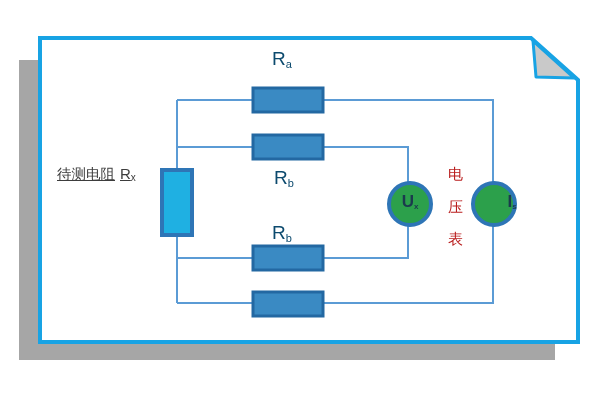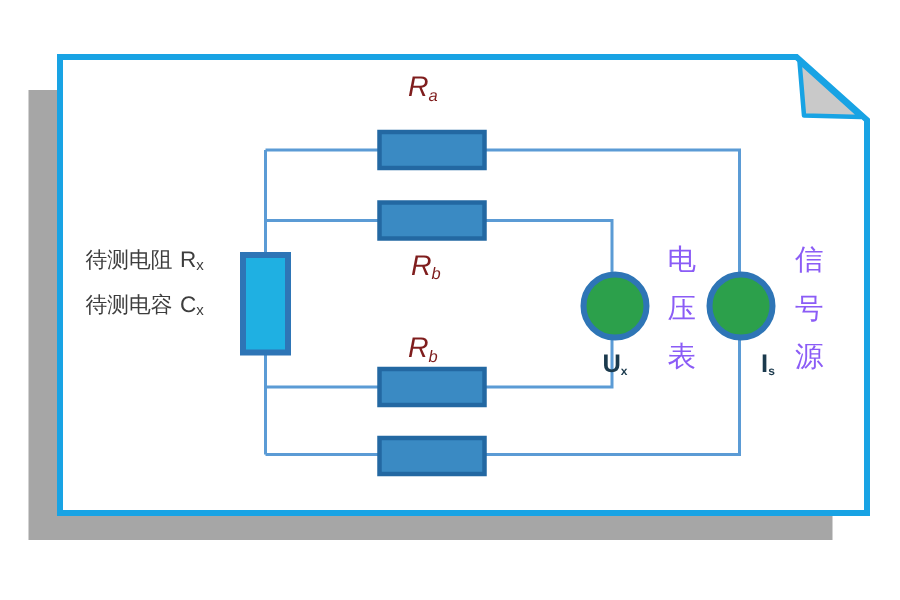--- a/index.html
+++ b/index.html
@@ -11,30 +11,30 @@
   
   .shadow{fill:#a6a6a6;}
   .page-sheet{fill:#ffffff;stroke:#18a3e4;stroke-width:4;stroke-linejoin:miter;}
   .fold{fill:#c9c9c9;stroke:#18a3e4;stroke-width:3;stroke-linejoin:round;}
   .wire{stroke:#5b9bd5;stroke-width:2;fill:none;}
   .resistor{fill:#3a8ac3;stroke:#2368a2;stroke-width:3;}
   .dut{fill:#1fb0e2;stroke:#2e75b6;stroke-width:4;}
   .meter{fill:#2ca04b;stroke:#2e75b6;stroke-width:4;}
   
   .txt{position:absolute;white-space:nowrap;}
-  .r-label{font-size:19px;color:#7f1d1d;font-style:italic;}
+  .r-label{font-size:19px;color:#0c4a6e;}
   .r-label .sub{font-size:11px;vertical-align:-3px;}
   .dut-lines{position:absolute;left:57px;top:166px;font-size:14.5px;color:#3d3d3d;}
-  .dut-line{height:30px;line-height:16px;}
+  .dut-line{height:30px;line-height:16px;text-decoration:underline;}
   .dut-line .sym{font-size:15px;margin-left:5px;}
   .dut-line .sub{font-size:10px;vertical-align:-2px;}
-  .vtext{position:absolute;width:18px;font-size:19px;line-height:32.5px;
-         word-break:break-all;text-align:right;color:#8b5cf6;}
+  .vtext{position:absolute;width:18px;font-size:15px;line-height:32.5px;
+         word-break:break-all;text-align:right;color:#b91c1c;}
   .meter-label{position:absolute;width:30px;text-align:center;
-               font-size:17px;font-weight:700;color:#1b3a4d;margin-top:41px;}
+               font-size:17px;font-weight:700;color:#1b3a4d;}
   .meter-label .sub{font-size:8px;vertical-align:-2px;font-weight:700;}
 </style>
 </head>
 <body>
 
 <div class="canvas">
 
   <svg width="600" height="400" viewBox="0 0 600 400">
 
     <rect class="shadow" x="19" y="60" width="536" height="300"></rect>
@@ -65,28 +65,24 @@
     <span>R</span><span class="sub">b</span>
   </div>
   <div class="txt r-label" style="left:272px;top:222px;">
     <span>R</span><span class="sub">b</span>
   </div>
 
   <div class="dut-lines">
     <div class="dut-line">
       <span>待测电阻</span><span class="sym">R</span><span class="sub">x</span>
     </div>
-    <div class="dut-line">
-      <span>待测电容</span><span class="sym">C</span><span class="sub">x</span>
-    </div>
   </div>
 
   <div class="meter-label" style="left:395px;top:192px;">
     <span>U</span><span class="sub">x</span>
   </div>
   <div class="meter-label" style="left:497px;top:192px;">
     <span>I</span><span class="sub">s</span>
   </div>
 
   <div class="vtext" style="left:445px;top:158px;">电压表</div>
-  <div class="vtext" style="left:530px;top:158px;">信号源</div>
 
 </div>
 
 </body></html>

